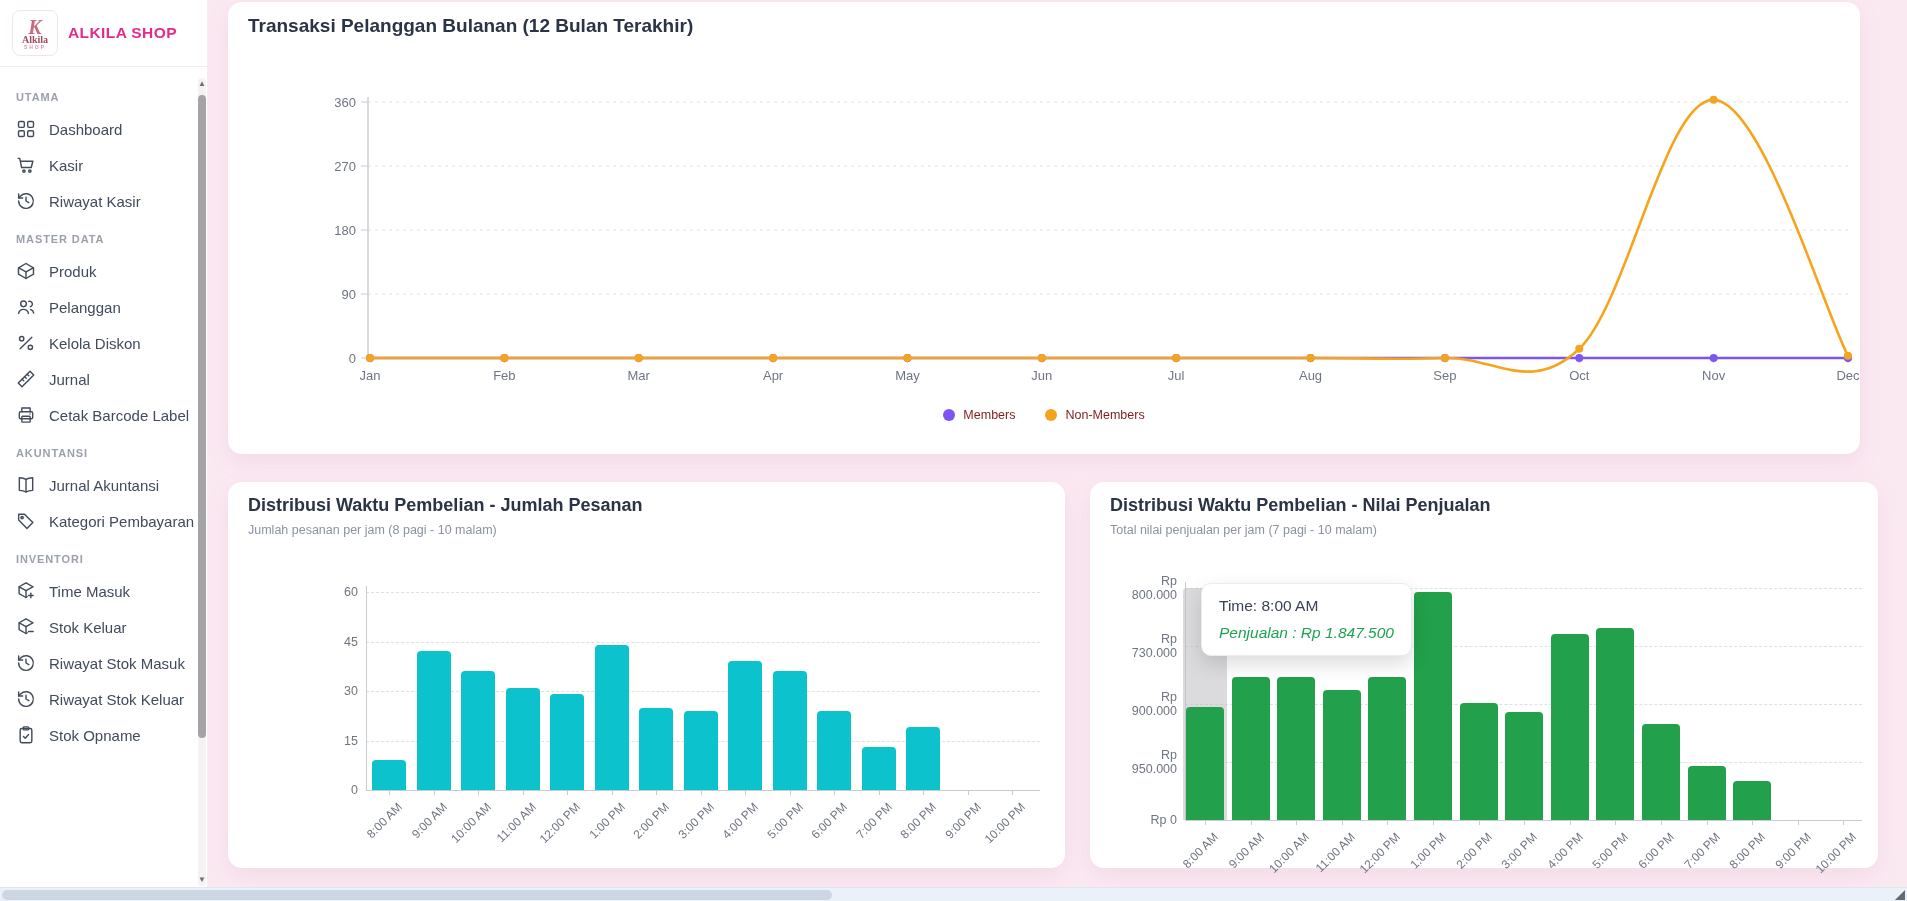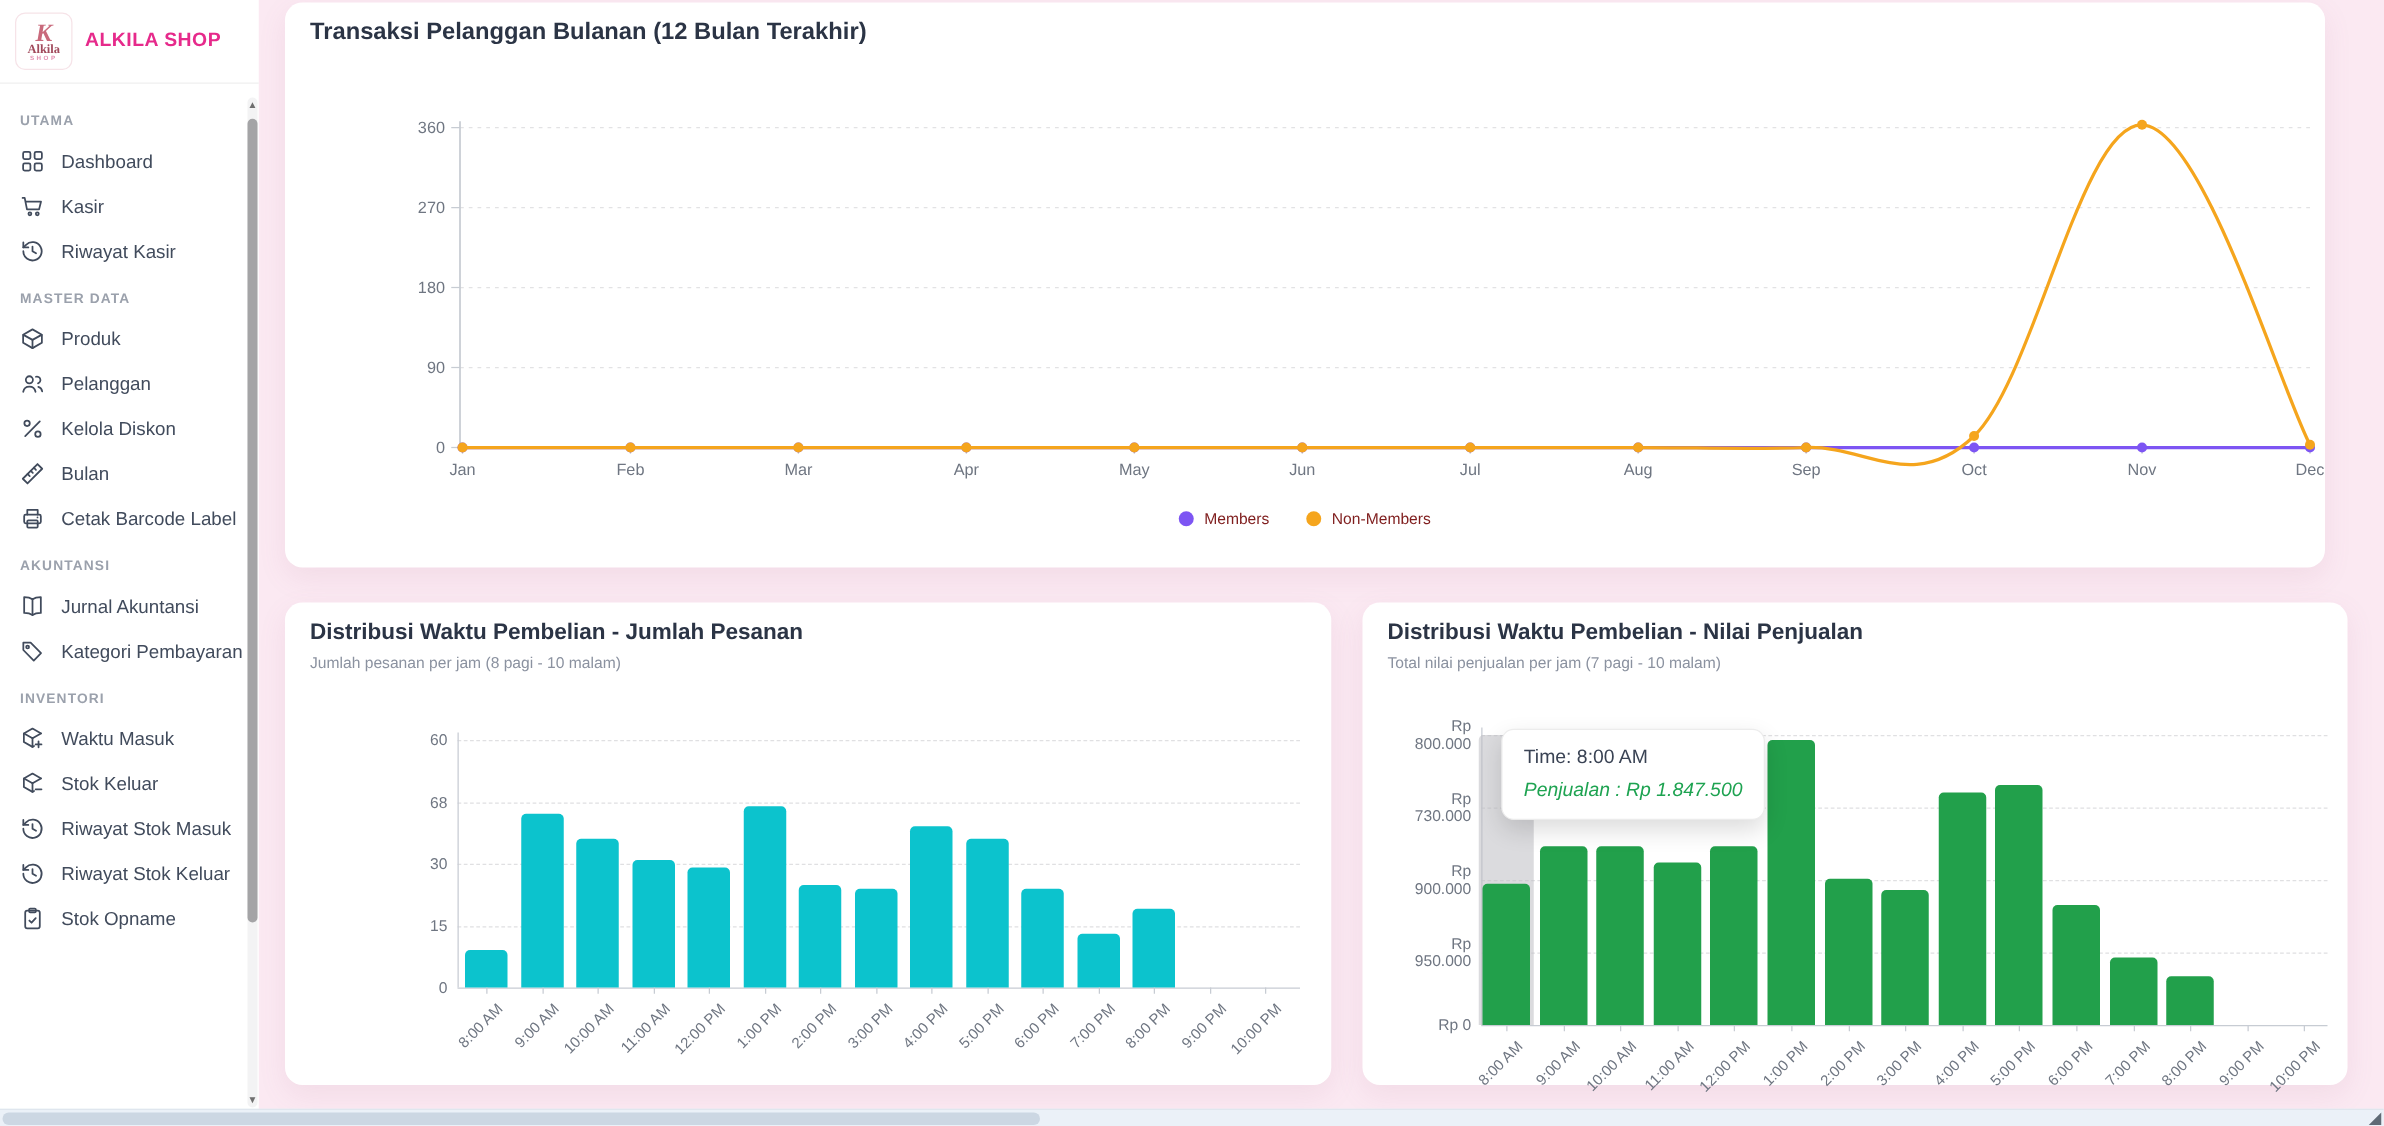--- a/index.html
+++ b/index.html
@@ -128,21 +128,21 @@
         </svg>
         <span>Kelola Diskon</span>
       </div>
       <div class="nav-item">
         <svg viewBox="0 0 24 24">
           <path d="M2.7 16.8 16.8 2.7l4.5 4.5L7.2 21.3 2.7 16.8Z"></path>
           <path d="m7.3 12.2 2 2"></path>
           <path d="m10.3 9.2 2 2"></path>
           <path d="m13.3 6.2 2 2"></path>
         </svg>
-        <span>Bulan</span>
+        <span>Jurnal</span>
       </div>
       <div class="nav-item">
         <svg viewBox="0 0 24 24">
           <path d="M7 8V3.5h10V8"></path>
           <rect x="4" y="8" width="16" height="8.5" rx="1.5"></rect>
           <rect x="7" y="13.5" width="10" height="7" rx="1"></rect>
           <path d="M16.8 10.7h.01"></path>
         </svg>
         <span>Cetak Barcode Label</span>
       </div>
@@ -163,21 +163,21 @@
       </div>
       <div class="nav-section">INVENTORI</div>
       <div class="nav-item">
         <svg viewBox="0 0 24 24">
           <path d="M20.3 6.9 12 2.2 3.7 6.9v8.2l8.3 4.7 1.5-.9"></path>
           <path d="M3.9 7 12 11.6 20.1 7"></path>
           <path d="M12 19.8v-8.2"></path>
           <path d="M17.8 14.6v5.6"></path>
           <path d="M15 17.4h5.6"></path>
         </svg>
-        <span>Waktu Masuk</span>
+        <span>Time Masuk</span>
       </div>
       <div class="nav-item">
         <svg viewBox="0 0 24 24">
           <path d="M20.3 6.9 12 2.2 3.7 6.9v8.2l8.3 4.7 1.5-.9"></path>
           <path d="M3.9 7 12 11.6 20.1 7"></path>
           <path d="M12 19.8v-8.2"></path>
           <path d="M15 17.4h5.6"></path>
         </svg>
         <span>Stok Keluar</span>
       </div>
@@ -297,21 +297,21 @@
 <div class="card" id="card-orders">
   <div class="card-title">Distribusi Waktu Pembelian - Jumlah Pesanan</div>
   <div class="card-sub">Jumlah pesanan per jam (8 pagi - 10 malam)</div>
   <div id="orders-plot">
       <div class="gridline" style="left: 138px; top: 110px; width: 674px;"></div>
       <div class="ytick" style="left: 46px; width: 84px; top: 103px;">
         <div>60</div>
       </div>
       <div class="gridline" style="left: 138px; top: 159.5px; width: 674px;"></div>
       <div class="ytick" style="left: 46px; width: 84px; top: 152.5px;">
-        <div>68</div>
+        <div>45</div>
       </div>
       <div class="gridline" style="left: 138px; top: 209px; width: 674px;"></div>
       <div class="ytick" style="left: 46px; width: 84px; top: 202px;">
         <div>30</div>
       </div>
       <div class="gridline" style="left: 138px; top: 258.5px; width: 674px;"></div>
       <div class="ytick" style="left: 46px; width: 84px; top: 251.5px;">
         <div>15</div>
       </div>
       <div class="ytick" style="left: 46px; width: 84px; top: 301px;">

